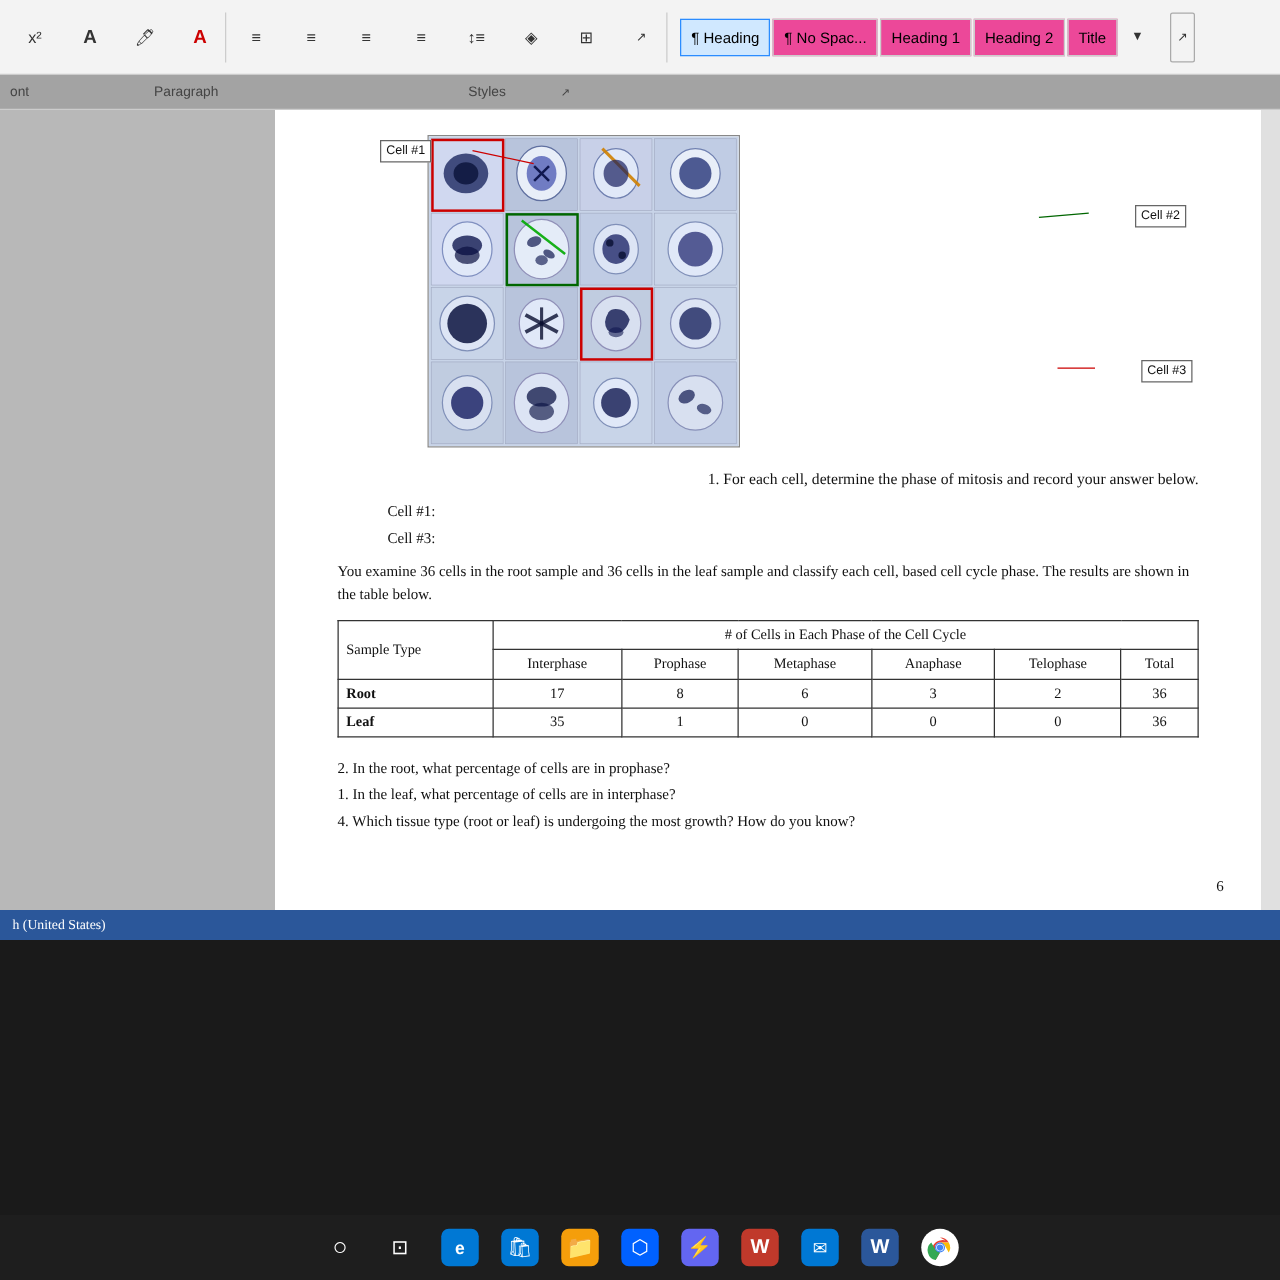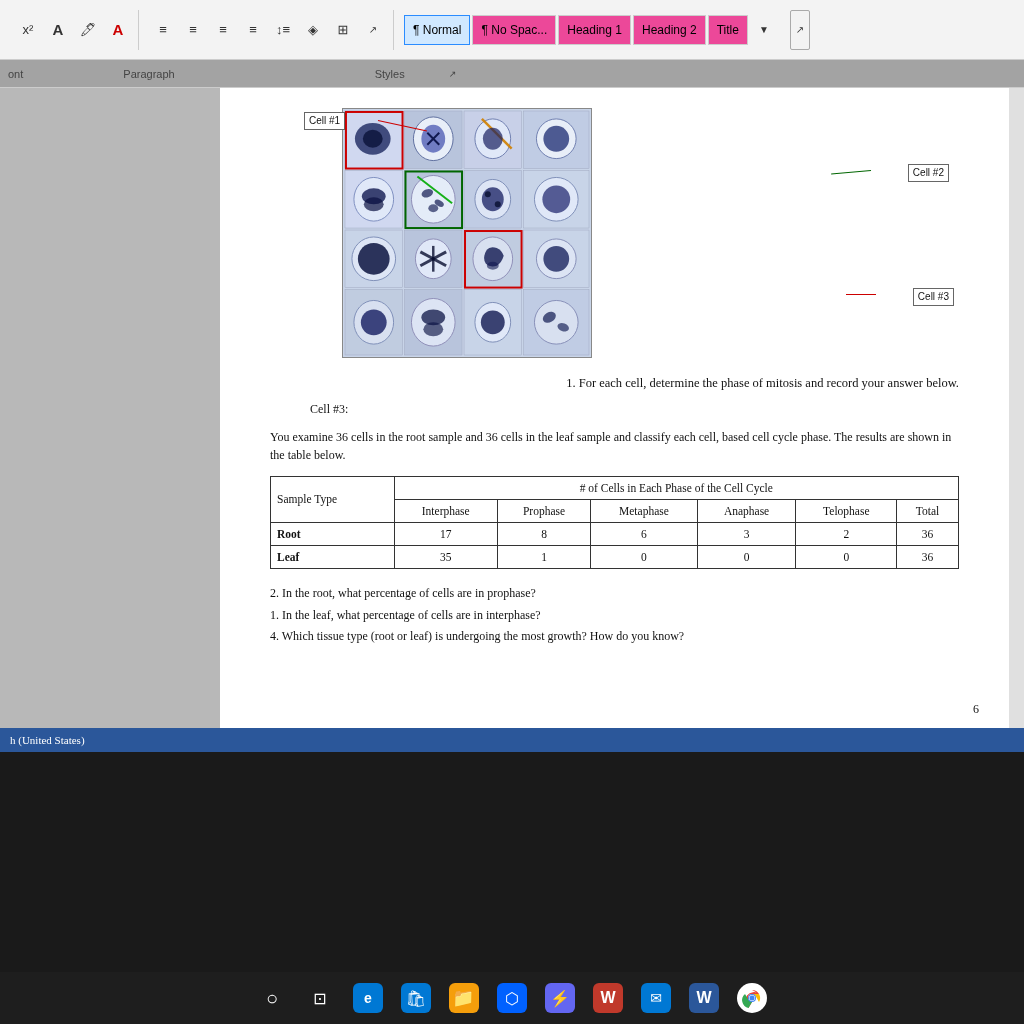--- a/index.html
+++ b/index.html
@@ -18,21 +18,21 @@
       border-bottom: 1px solid #ccc;
       display: flex;
       align-items: center;
       padding: 0 8px;
       gap: 4px;
     }
 
     .toolbar-section {
       display: flex;
       align-items: center;
-      gap: 2px;
+      gap: 16px;
       padding: 0 6px;
       border-right: 1px solid #ccc;
       height: 40px;
     }
 
     .toolbar-btn {
       width: 28px;
       height: 28px;
       display: flex;
       align-items: center;
@@ -236,21 +236,21 @@
     <button class="toolbar-btn">≡</button>
     <button class="toolbar-btn">≡</button>
     <button class="toolbar-btn">≡</button>
     <button class="toolbar-btn">↕≡</button>
     <button class="toolbar-btn">◈</button>
     <button class="toolbar-btn">⊞</button>
     <button class="toolbar-btn" style="font-size:10px;">↗</button>
   </div>
 
   <div class="styles-section">
-    <button class="style-btn active">¶ Normal</button>
+    <button class="style-btn active">¶ Heading</button>
     <button class="style-btn">¶ No Spac...</button>
     <button class="style-btn">Heading 1</button>
     <button class="style-btn">Heading 2</button>
     <button class="style-btn">Title</button>
     <button class="toolbar-btn" style="font-size:10px;">▼</button>
   </div>
 
   <button class="toolbar-btn" style="margin-left:2px; font-size:10px; border: 1px solid #aaa; width:20px; height:40px;">↗</button>
 </div>
 
@@ -375,20 +375,21 @@
 
         <rect x="63" y="63" width="57" height="57" fill="none" stroke="#006600" stroke-width="2"></rect>
 
         <rect x="123" y="123" width="57" height="57" fill="none" stroke="#cc0000" stroke-width="2"></rect>
 
       </svg>
     </div>
 
     <p class="question-text">1. For each cell, determine the phase of mitosis and record your answer below.</p>
 
+    <p class="cell-answer-line">Cell #1:</p>
     <p class="cell-answer-line" style="margin-bottom:10px;">Cell #3:</p>
 
     <p class="description-text">You examine 36 cells in the root sample and 36 cells in the leaf sample and classify each cell, based cell cycle phase. The results are shown in the table below.</p>
 
     <table class="data-table">
       <thead>
         <tr>
           <th class="sample-type-header" rowspan="2">Sample Type</th>
           <th colspan="6"># of Cells in Each Phase of the Cell Cycle</th>
         </tr>

